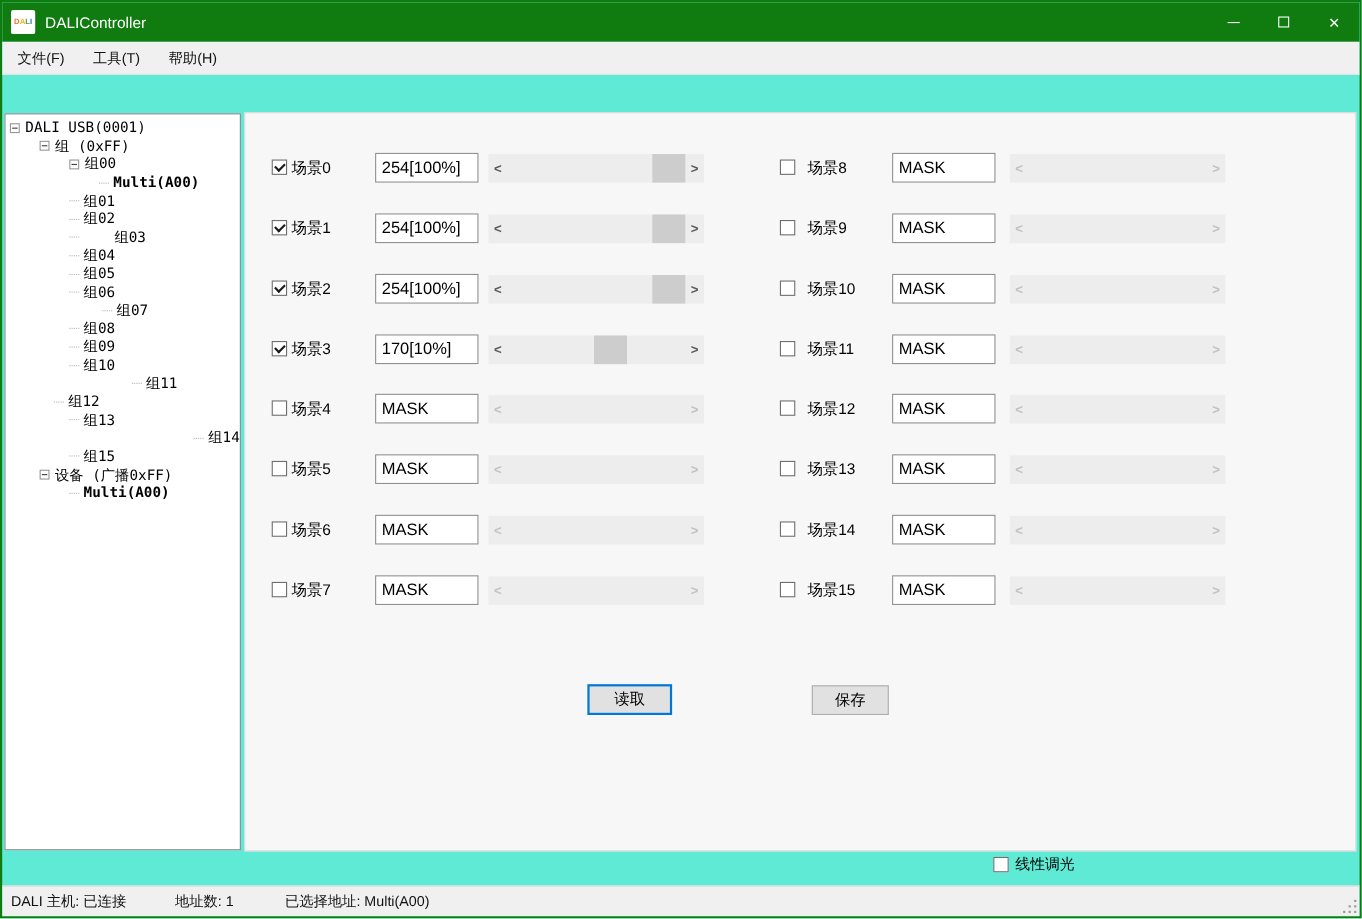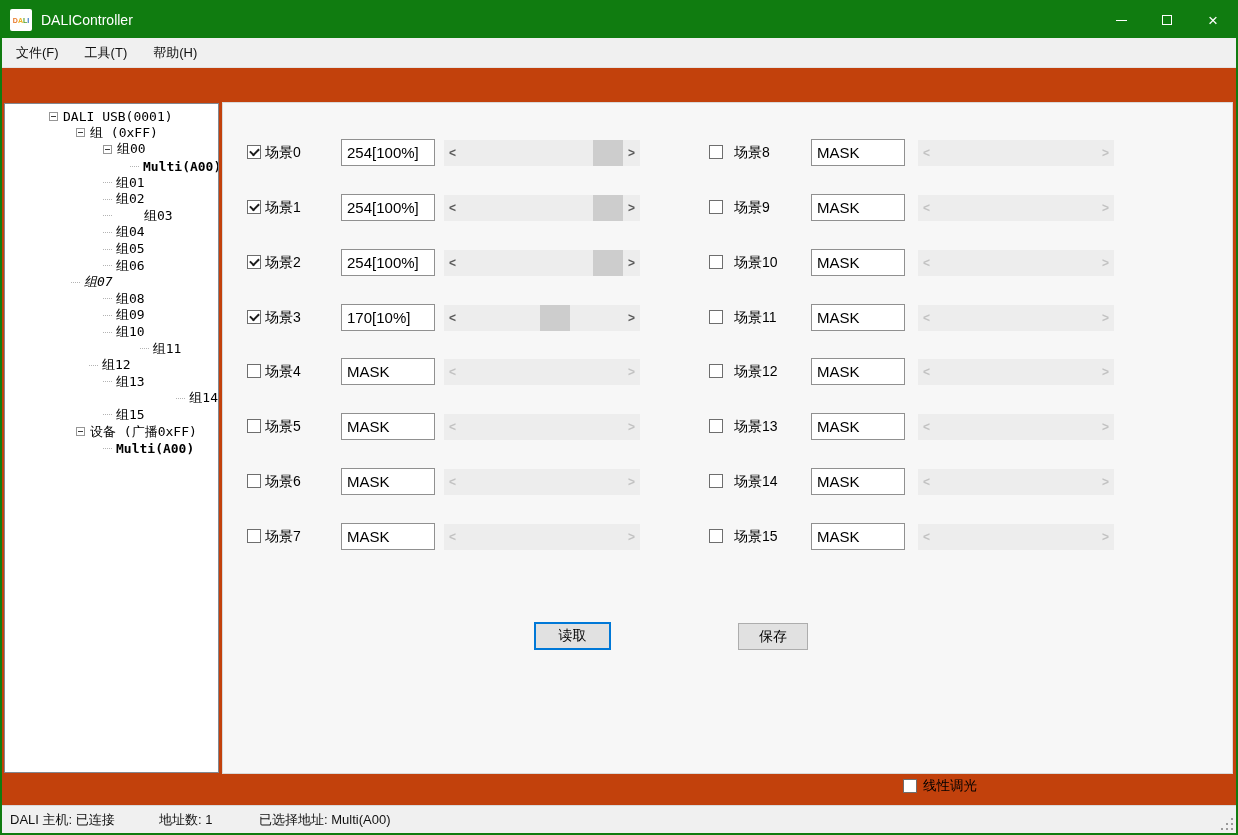--- a/index.html
+++ b/index.html
@@ -1,21 +1,21 @@
 <!DOCTYPE html>
 <html><head>
 <meta charset="utf-8">
 <style>
   * { box-sizing: border-box; margin: 0; padding: 0; }
   html,body { width:1238px; height:835px; }
   body { font-family: "Liberation Sans", "DejaVu Sans", sans-serif; background:#ffffff; }
 
   .window {
     position:relative; width:1238px; height:835px;
-    border:2px solid #107C10; background:#c2410c; overflow:hidden;
+    border:2px solid #107C10; background:#5eead4; overflow:hidden;
   }
 
   
   .titlebar {
     position:absolute; left:0; top:0; right:0; height:36px;
     background:#107C10; display:flex; align-items:center; color:#fff;
   }
   .app-icon {
     width:22px; height:22px; margin-left:8px; background:#fff;
     display:flex; align-items:center; justify-content:center;
@@ -36,21 +36,21 @@
     display:flex; align-items:center; padding-left:1px;
   }
   .menu-item { padding:0 13px; height:28px; line-height:28px; font-size:13px; color:#111; }
 
   
   .tree-panel {
     position:absolute; left:2px; top:101px; width:215px; height:670px;
     background:#fff; border:1px solid #828790; overflow:hidden;
     font-family:"DejaVu Sans Mono", monospace; font-size:13px; padding-top:4px;
   }
-  .tree-row { height:16.6px; display:flex; align-items:center; white-space:nowrap; color:#000;margin-left:40px; }
+  .tree-row { height:16.6px; display:flex; align-items:center; white-space:nowrap; color:#000; }
   .expander {
     width:9px; height:9px; border:1px solid #969696; background:#fff;
     position:relative; margin-right:5px; flex:0 0 auto;
   }
   .expander::after {
     content:""; position:absolute; left:1px; top:3px; width:5px; height:0;
     border-top:1px solid #3c3c3c;
   }
   .stub { width:9px; height:0; border-top:1px dotted #b3b3b3; margin-right:4px; flex:0 0 auto; }
   .tree-label.bold { font-weight:bold; }
@@ -175,21 +175,21 @@
         <span class="tree-label">组04</span>
       </div>
       <div class="tree-row" style="padding-left: 58px;">
         <div class="stub"></div>
         <span class="tree-label">组05</span>
       </div>
       <div class="tree-row" style="padding-left: 58px;">
         <div class="stub"></div>
         <span class="tree-label">组06</span>
       </div>
-      <div class="tree-row" style="padding-left: 26px; font-style: italic;">
+      <div class="tree-row" style="padding-left: 88px;">
         <div class="stub"></div>
         <span class="tree-label">组07</span>
       </div>
       <div class="tree-row" style="padding-left: 58px;">
         <div class="stub"></div>
         <span class="tree-label">组08</span>
       </div>
       <div class="tree-row" style="padding-left: 58px;">
         <div class="stub"></div>
         <span class="tree-label">组09</span>

